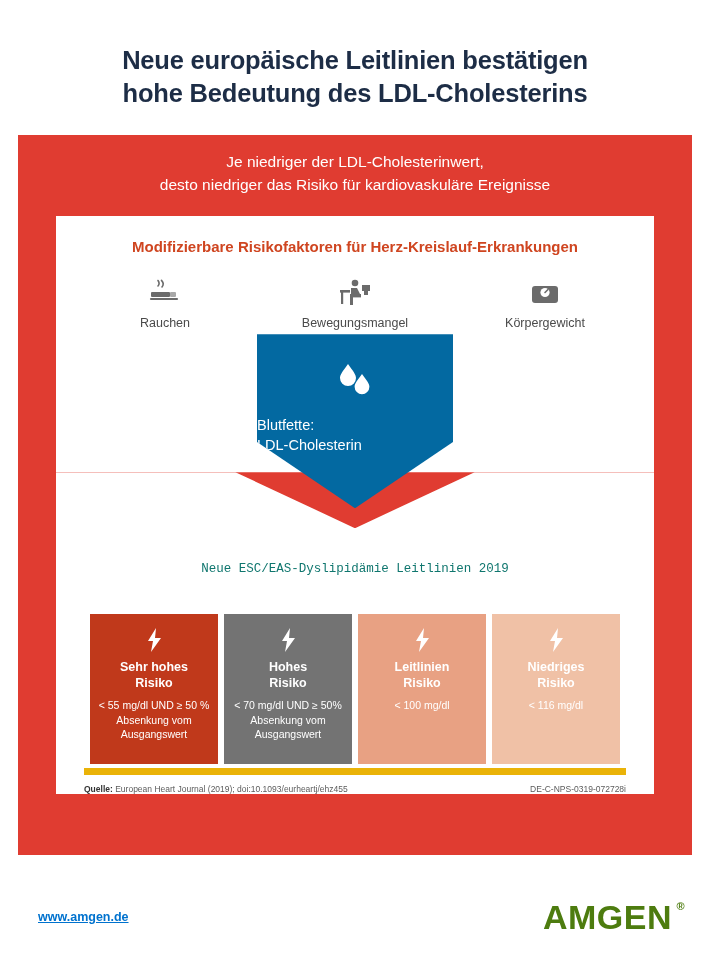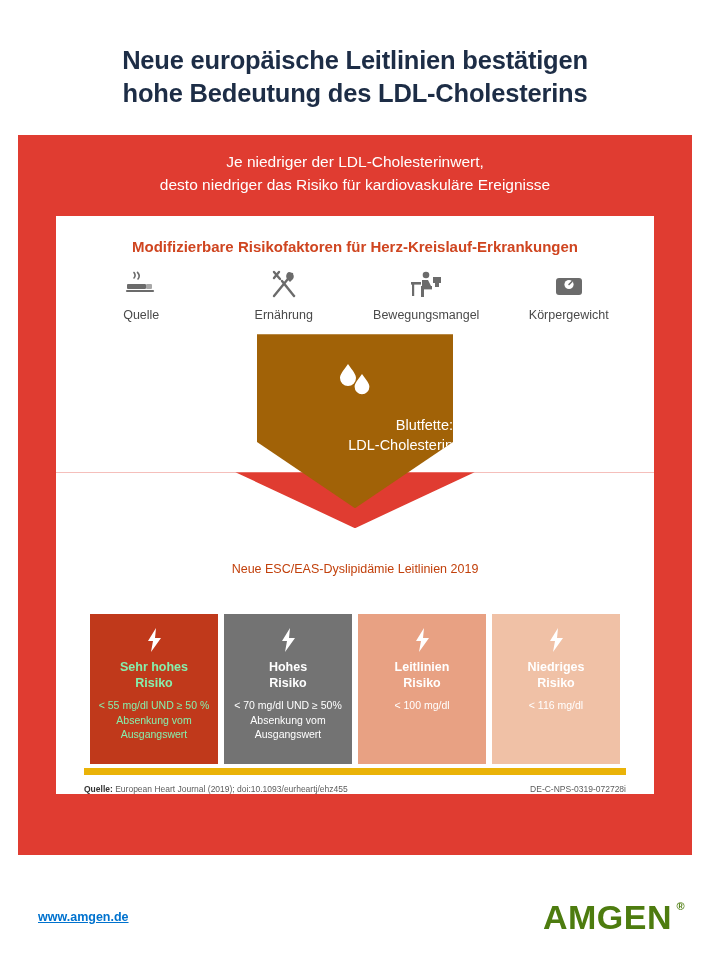--- a/index.html
+++ b/index.html
@@ -50,21 +50,21 @@
     margin: 0 38px;
     background: #ffffff;
     padding: 22px 0 16px 0;
     height: 578px;
   }
   .card-title {
     color: #cf4520;
     font-weight: bold;
     font-size: 15px;
     text-align: center;
-    margin-bottom: 10px;
+    margin-bottom: 18px;
   }
 
   
   .factors-row {
     display: flex;
     justify-content: space-around;
     align-items: flex-start;
     padding: 0 14px;
   }
   .factor {
@@ -90,23 +90,23 @@
   .factors-row2 .factor { width: 150px; }
 
   
   .shield {
     position: absolute;
     left: 50%;
     top: 118px;
     transform: translateX(-50%);
     width: 196px;
     height: 174px;
-    background: #a16207;
+    background: #0369a1;
     clip-path: polygon(0 0, 100% 0, 100% 62%, 50% 100%, 0 62%);
-    text-align: right;
+    text-align: left;
     z-index: 4;
   }
   .shield .drops {
     margin-top: 26px;
     height: 44px;
     display: flex;
     justify-content: center;
     align-items: center;
   }
   .shield .s-label {
@@ -139,23 +139,24 @@
     left: 0; right: 0;
     top: 340px;
     text-align: center;
   }
   .therapy h2 {
     color: #cf4520;
     font-size: 15px;
     font-weight: bold;
   }
   .therapy .sub {
-    color: #c2410c;
+    color: #0f766e;
     font-size: 12.5px;
     margin-top: 6px;
+    font-family: Liberation Mono, monospace;
   }
 
   
   .tiles {
     position: absolute;
     left: 34px; right: 34px;
     top: 398px;
     display: flex;
     gap: 6px;
   }
@@ -174,21 +175,21 @@
   .tile .t-name {
     font-weight: bold;
     font-size: 12.5px;
     line-height: 1.25;
     margin-bottom: 7px;
   }
   .tile .t-val {
     font-size: 10.5px;
     line-height: 1.35;
   }
-  .tile.dark .t-name, .tile.dark .t-val { color: #86efac; }
+  .tile.dark .t-name, .tile.dark .t-val { color: #ffffff; }
   .tile.light .t-name, .tile.light .t-val { color: #ffffff; }
 
   
   .source-line {
     position: absolute;
     left: 28px; right: 28px;
     top: 552px;
     border-top: 7px solid #eab308;
     padding-top: 9px;
     display: flex;
@@ -258,37 +259,23 @@
         <div class="factor">
           <div class="glyph">
             <svg width="34" height="30" viewBox="0 0 34 30">
               <path d="M10 9c2-2 1-4 0-5.5" stroke="#6b6b6b" stroke-width="1.6" fill="none" stroke-linecap="round"></path>
               <path d="M14 10c2-2.4 1-5-0.5-6.6" stroke="#6b6b6b" stroke-width="1.6" fill="none" stroke-linecap="round"></path>
               <rect x="3" y="15" width="19" height="5" rx="1" fill="#6b6b6b"></rect>
               <rect x="22" y="15" width="6" height="5" rx="1" fill="#a8a8a8"></rect>
               <path d="M3 22h26" stroke="#6b6b6b" stroke-width="2.2" stroke-linecap="round"></path>
             </svg>
           </div>
-          <div class="lbl">Quelle</div>
-        </div>
-
-        <div class="factor">
-          <div class="glyph">
-            <svg width="32" height="30" viewBox="0 0 32 30">
-              <g stroke="#6b6b6b" stroke-width="2.4" stroke-linecap="round" fill="none">
-                <path d="M6 27 L24 5"></path>
-                <path d="M26 27 L14 12"></path>
-                <path d="M6 3 L12 10"></path>
-                <path d="M11 3 L6 9"></path>
-              </g>
-              <path d="M21 3c4 0 6 4 4 7l-3 3-3-3c-2-3 0-7 2-7z" fill="#6b6b6b"></path>
-            </svg>
-          </div>
-          <div class="lbl">Ernährung</div>
-        </div>
+          <div class="lbl">Rauchen</div>
+        </div>
+
 
         <div class="factor">
           <div class="glyph">
             <svg width="34" height="30" viewBox="0 0 34 30">
               <circle cx="17" cy="6" r="3.3" fill="#6b6b6b"></circle>
               <path d="M13 11h6l3 6h-9z" fill="#6b6b6b"></path>
               <rect x="12" y="17" width="11" height="3.4" fill="#6b6b6b"></rect>
               <rect x="12" y="20" width="3" height="8" fill="#6b6b6b"></rect>
               <rect x="2" y="13" width="10" height="2.6" fill="#6b6b6b"></rect>
               <rect x="3" y="15" width="2.2" height="12" fill="#6b6b6b"></rect>

